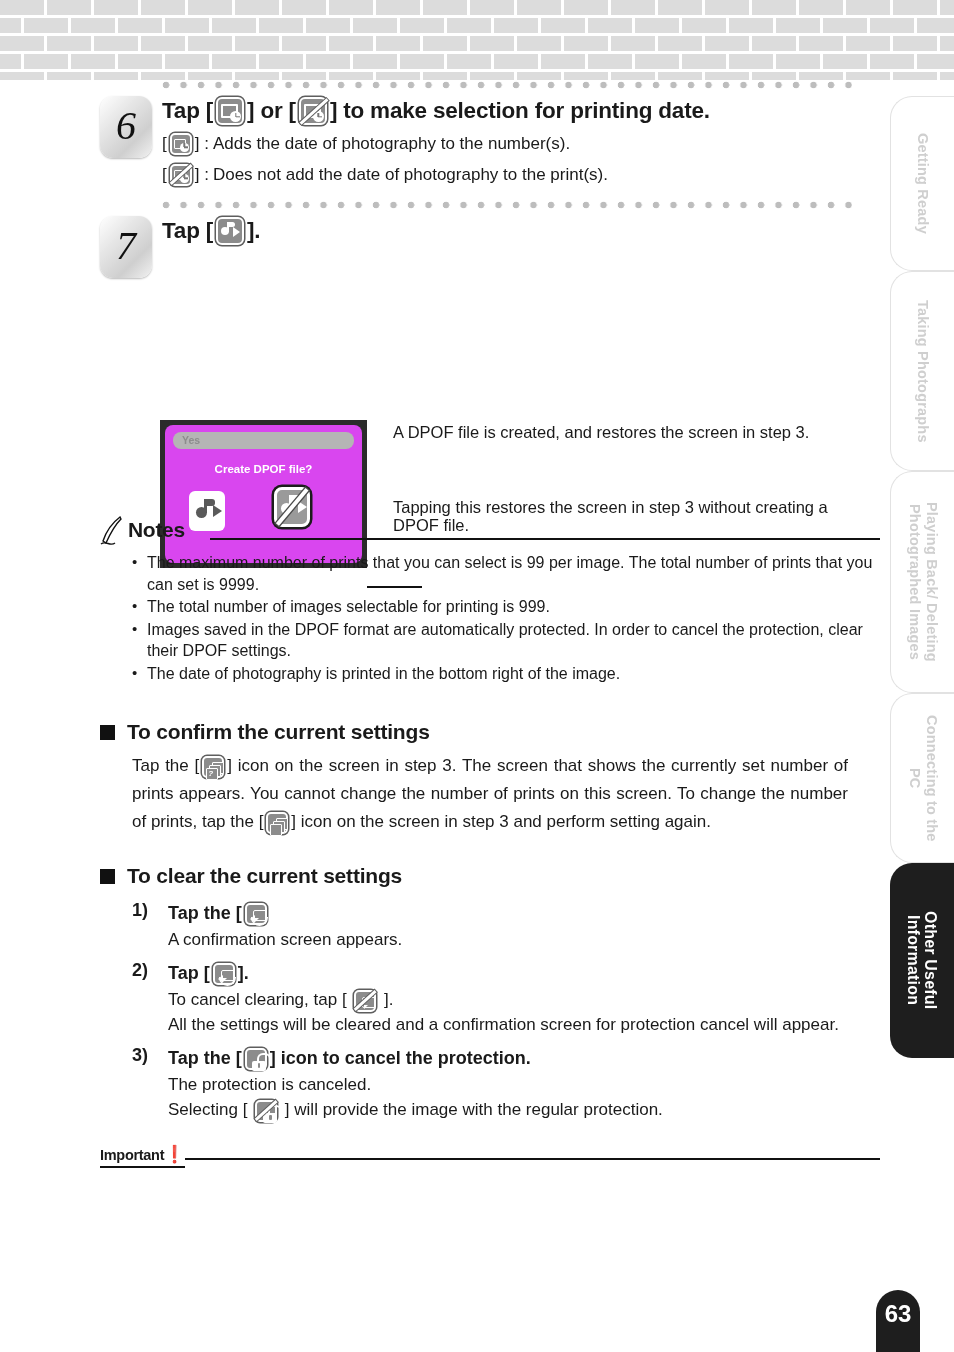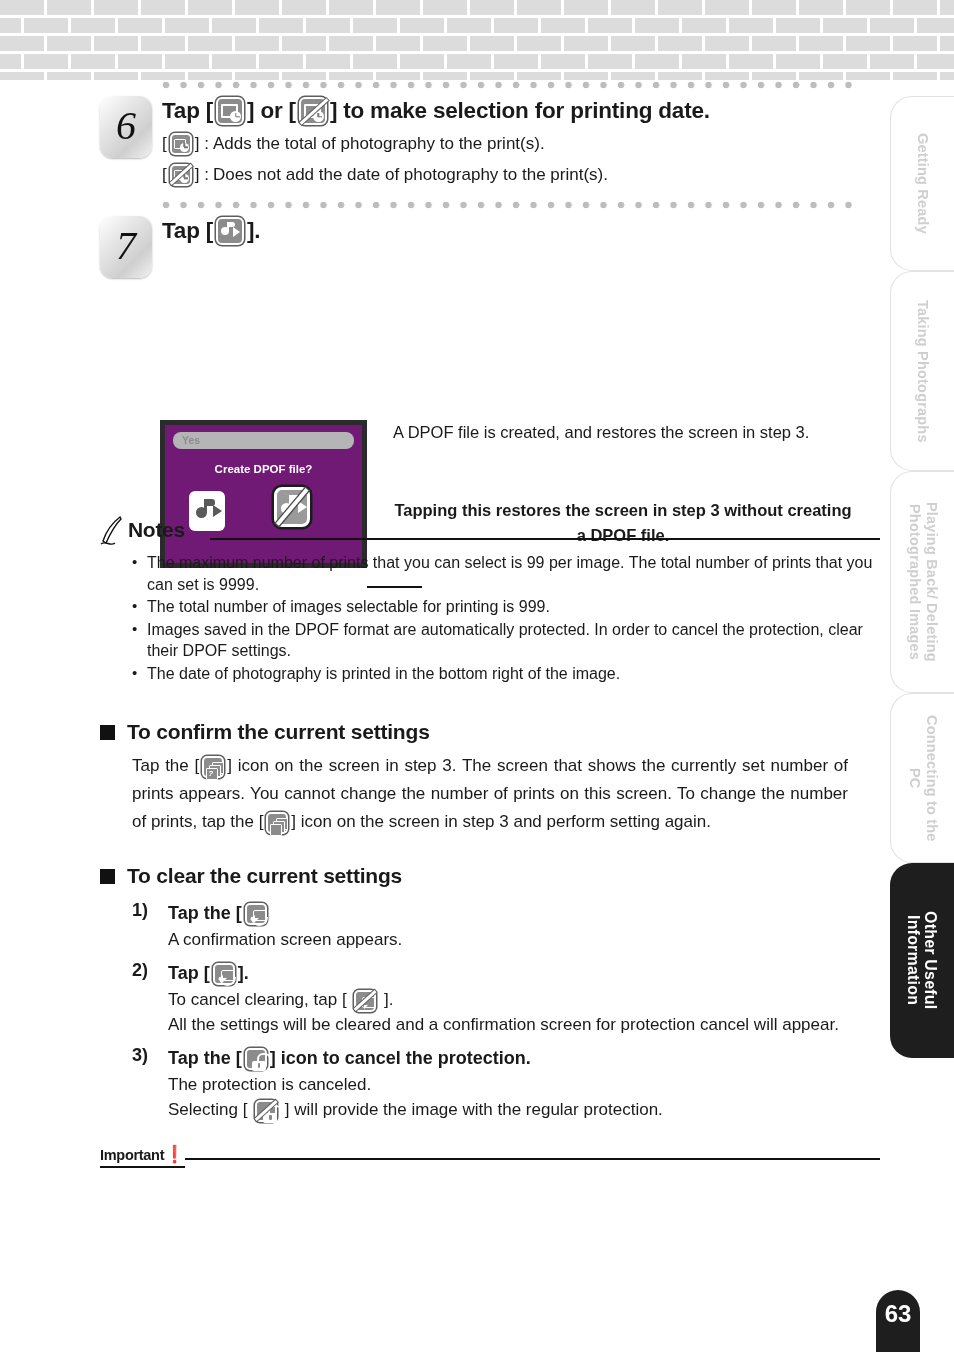--- a/index.html
+++ b/index.html
@@ -95,22 +95,22 @@
   
   .lck{position:absolute;left:5px;top:3px;width:14px;height:18px;}
   .lck .bd{position:absolute;left:0;bottom:0;width:14px;height:10px;background:#fff;border-radius:2px;}
   .lck .sh{position:absolute;left:5px;top:0;width:10px;height:9px;border:2.2px solid #fff;
       border-bottom:none;border-radius:6px 6px 0 0;}
   .lck .kh{position:absolute;left:6px;bottom:3px;width:2.5px;height:5px;background:#8c8c8c;border-radius:1px;}
 
   
   #dpof-screen{position:absolute;left:160px;top:204px;width:207px;height:148px;
       background:#2b2b2b;padding:5px;box-sizing:border-box;}
-  #dpof-screen .lcd{width:100%;height:100%;background:#701a75;box-sizing:border-box;
-      border-radius:0;position:relative;overflow:hidden;}
+  #dpof-screen .lcd{width:100%;height:100%;background:#d946ef;box-sizing:border-box;
+      border-radius:8px;position:relative;overflow:hidden;}
   #dpof-screen .titlebar{position:absolute;left:8px;top:7px;right:8px;height:17px;
       background:#b5b5b5;border-radius:8px;}
   #dpof-screen .titlebar span{position:absolute;left:9px;top:2px;font-size:10.5px;color:#8d8d8d;
       font-weight:bold;}
   #dpof-screen .q{position:absolute;top:38px;left:0;right:0;text-align:center;color:#fff;
       font-size:11.5px;font-weight:bold;}
   .scr-ico{position:absolute;width:36px;height:40px;}
   .scr-ico.left{left:24px;top:66px;}
   .scr-ico.right{left:109px;top:62px;}
   .scr-ico .plate{position:absolute;inset:0;background:#fff;border-radius:6px;}
@@ -125,21 +125,21 @@
   .scr-ico.right .scr-dpof .nt,.scr-ico.right .scr-dpof .stm,
   .scr-ico.right .scr-dpof .flg{background:#fff;}
   .scr-ico.right .scr-dpof .arw{border-left-color:#fff;}
   .scr-slash{position:absolute;left:-2px;top:-2px;width:40px;height:44px;}
   .scr-slash i{position:absolute;left:-3px;top:20px;width:46px;height:3.5px;background:#fff;
       box-shadow:0 0 0 1.3px #4a4a4a;transform:rotate(-50deg);}
   #callout-line{position:absolute;left:367px;top:370px;width:55px;height:2px;background:#111;}
 
   
   .scr-text{position:absolute;left:393px;font-size:16.5px;line-height:25px;}
-  .scr-text.bold{font-weight:bold;line-height:25px;text-align:center;}
+  .scr-text.bold{font-weight:normal;line-height:18px;}
 
   
   .sec-head{position:relative;margin-left:100px;height:34px;}
   .sec-head .quill{position:absolute;left:0;top:-2px;width:24px;height:30px;}
   .sec-head .ttl{position:absolute;left:28px;top:0;font-size:21px;font-weight:bold;letter-spacing:-.3px;}
   .sec-head .rule{position:absolute;left:110px;right:0;top:20px;height:2px;background:#111;}
   .sec-head.imp .ttl{left:0;font-size:14.5px;font-weight:bold;border-bottom:2px solid #111;padding-bottom:1px;}
   .sec-head.imp .rule{left:85px;top:14px;}
 
   ul.bullets{margin:0;padding:0;list-style:none;margin-left:132px;}
@@ -325,21 +325,21 @@
 
       <div class="step-sub">
         <span>[</span>
         <span class="ico ico-btn sm">
           <span class="ico-inner">
               <span class="pf sm"></span>
               <span class="clk sm"></span>
             </span>
         </span>
         <span>] :</span>
-        <span class="lbl">Adds the total of photography to the print(s).</span>
+        <span class="lbl">Adds the date of photography to the number(s).</span>
       </div>
 
       <div class="step-sub">
         <span>[</span>
         <span class="ico ico-btn sm">
           <span class="ico-inner">
               <span class="pf sm"></span>
               <span class="clk sm"></span>
               <span class="slash">
                 <i></i>

